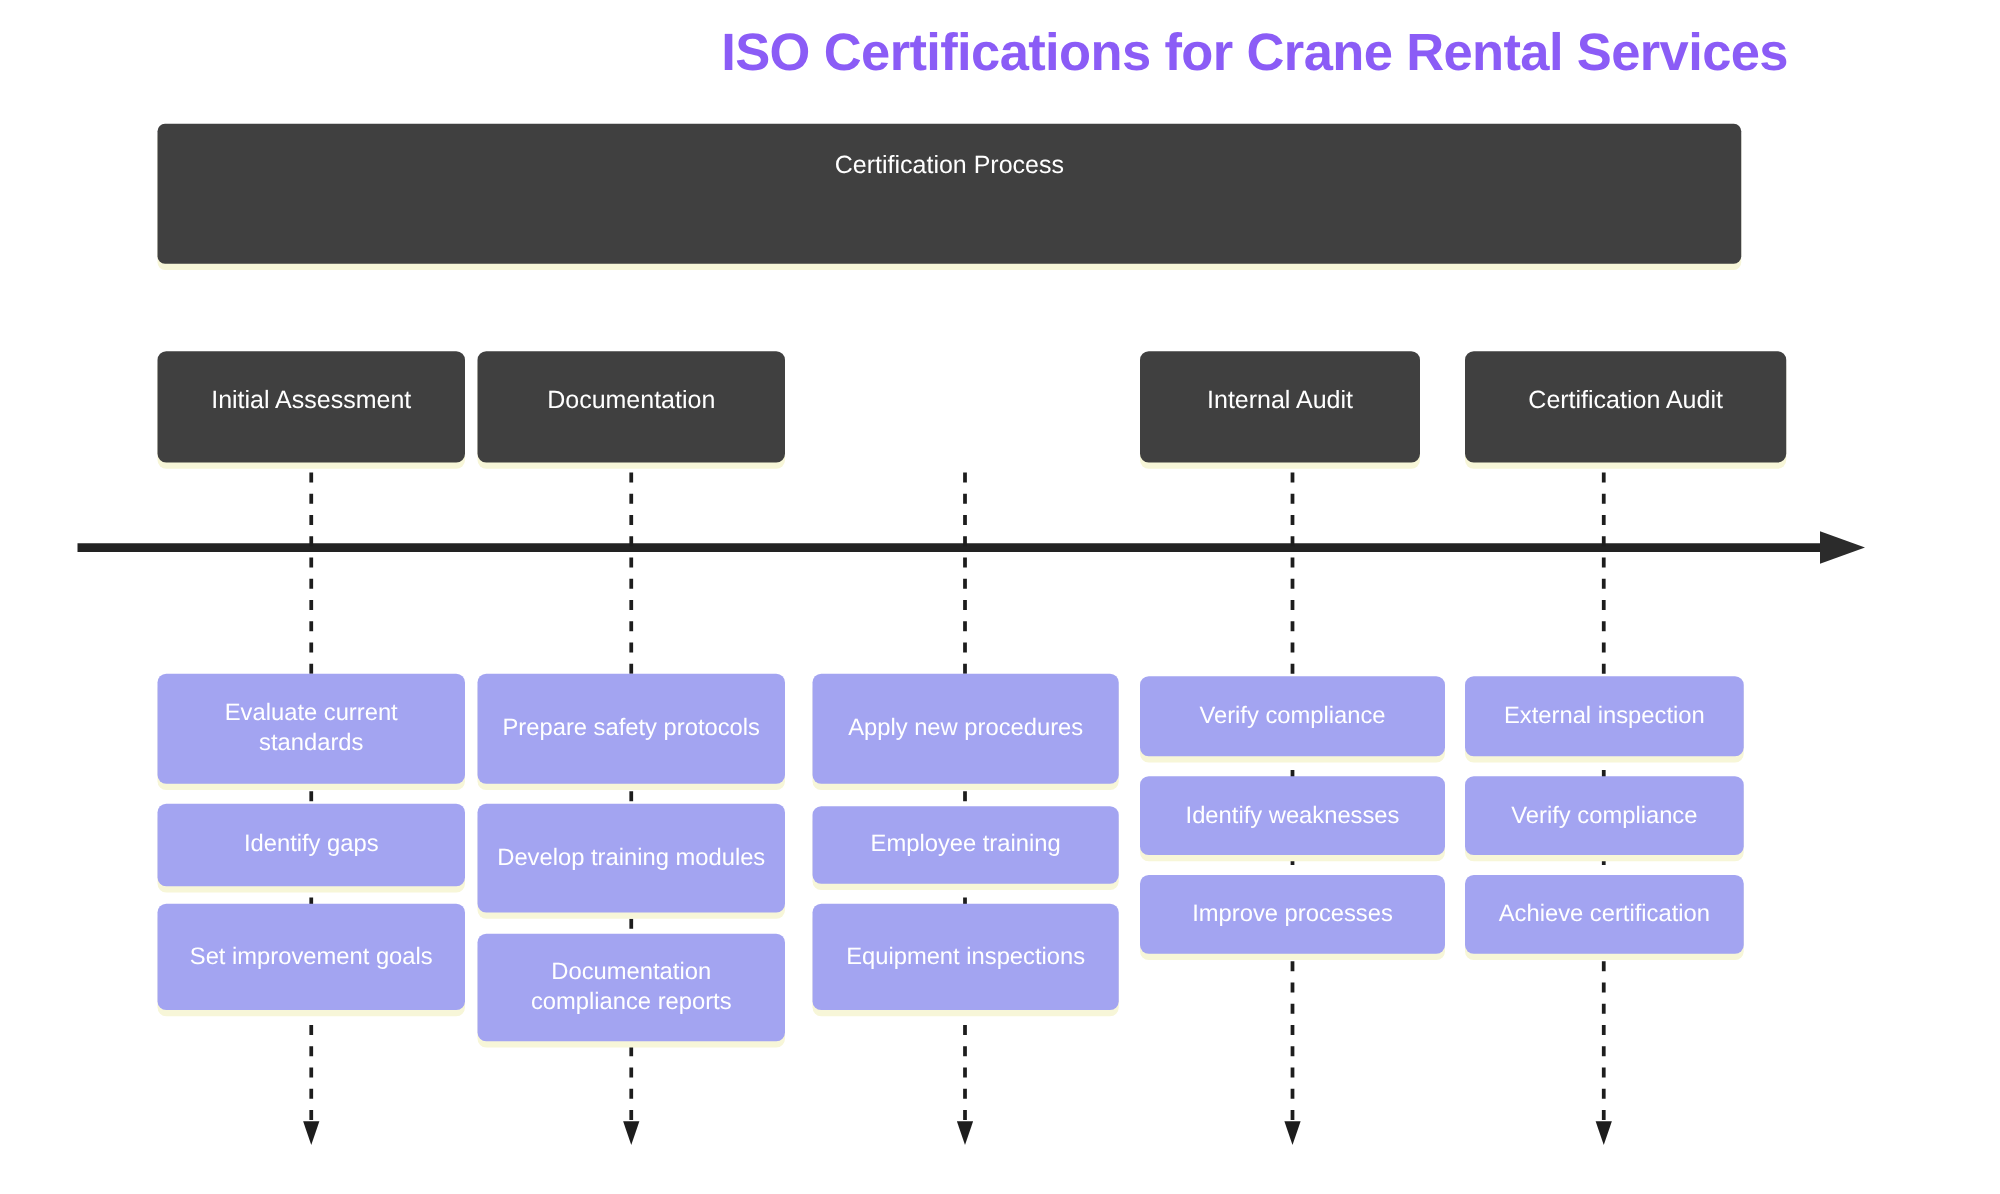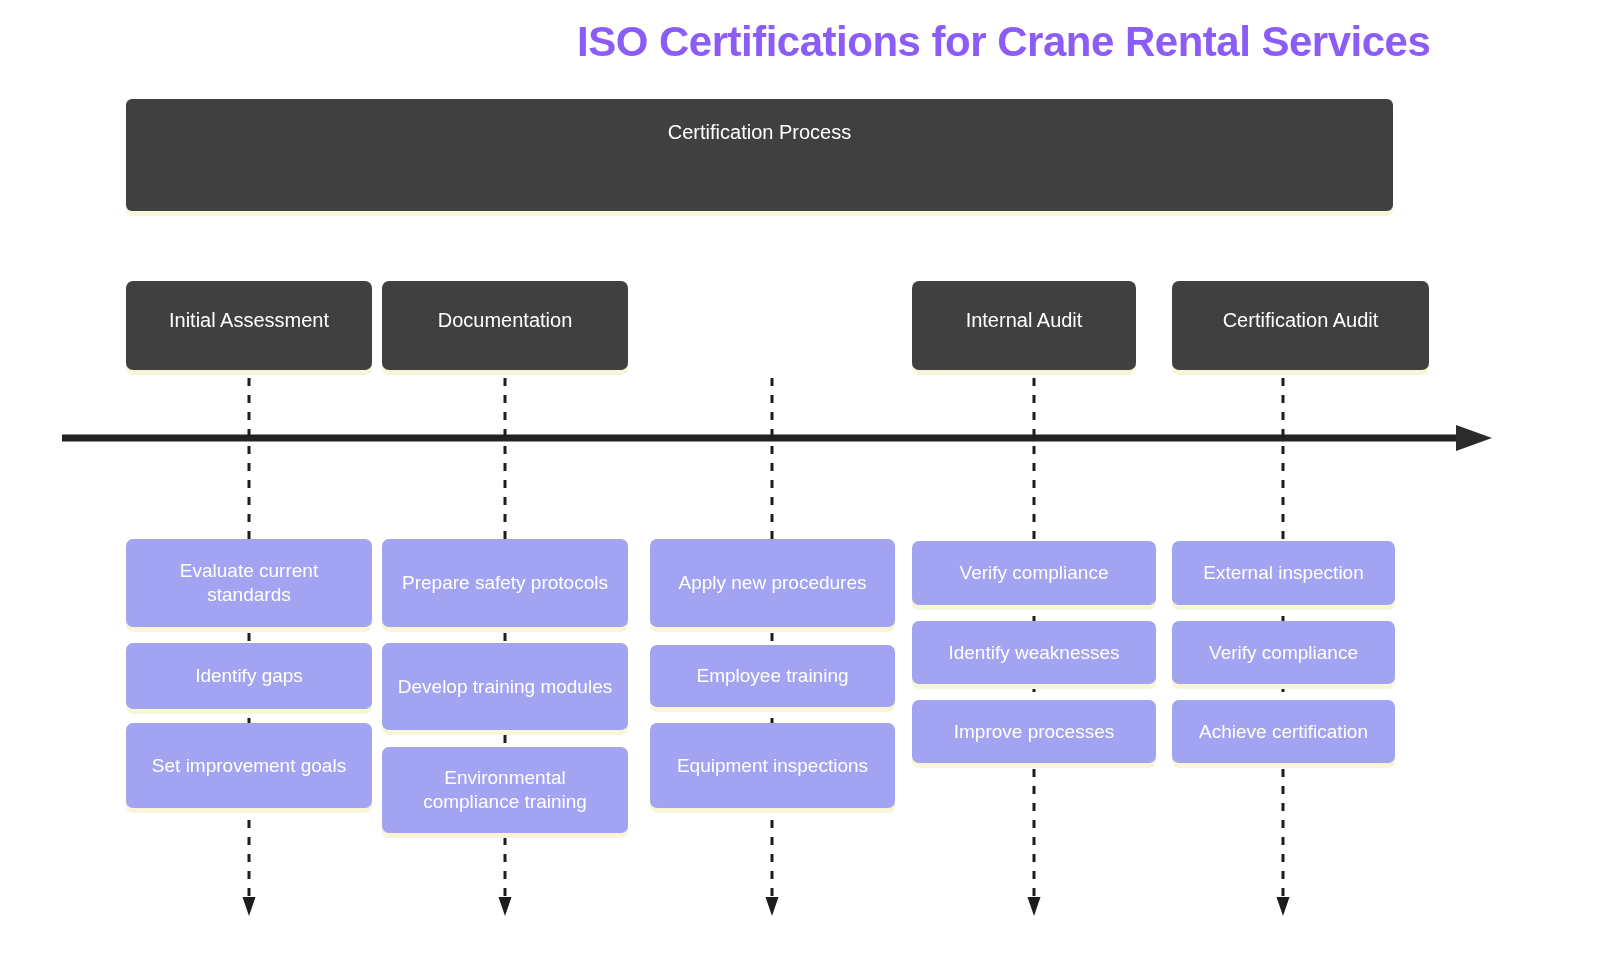--- a/index.html
+++ b/index.html
@@ -45,21 +45,21 @@
   <div class="box phase" style="left:382px;top:281px;width:246px;height:89px;">Documentation</div>
   <div class="box phase" style="left:912px;top:281px;width:224px;height:89px;">Internal Audit</div>
   <div class="box phase" style="left:1172px;top:281px;width:257px;height:89px;">Certification Audit</div>
 
   <div class="box task" style="left:126px;top:539px;width:246px;height:88px;">Evaluate current standards</div>
   <div class="box task" style="left:126px;top:643px;width:246px;height:66px;">Identify gaps</div>
   <div class="box task" style="left:126px;top:723px;width:246px;height:85px;">Set improvement goals</div>
 
   <div class="box task" style="left:382px;top:539px;width:246px;height:88px;">Prepare safety protocols</div>
   <div class="box task" style="left:382px;top:643px;width:246px;height:87px;">Develop training modules</div>
-  <div class="box task" style="left:382px;top:747px;width:246px;height:86px;">Environmental compliance training</div>
+  <div class="box task" style="left:382px;top:747px;width:246px;height:86px;">Documentation compliance reports</div>
 
   <div class="box task" style="left:650px;top:645px;width:245px;height:62px;">Employee training</div>
   <div class="box task" style="left:650px;top:539px;width:245px;height:88px;">Apply new procedures</div>
   <div class="box task" style="left:650px;top:723px;width:245px;height:85px;">Equipment inspections</div>
 
   <div class="box task" style="left:912px;top:541px;width:244px;height:64px;">Verify compliance</div>
   <div class="box task" style="left:912px;top:621px;width:244px;height:63px;">Identify weaknesses</div>
   <div class="box task" style="left:912px;top:700px;width:244px;height:63px;">Improve processes</div>
 
   <div class="box task" style="left:1172px;top:541px;width:223px;height:64px;">External inspection</div>

